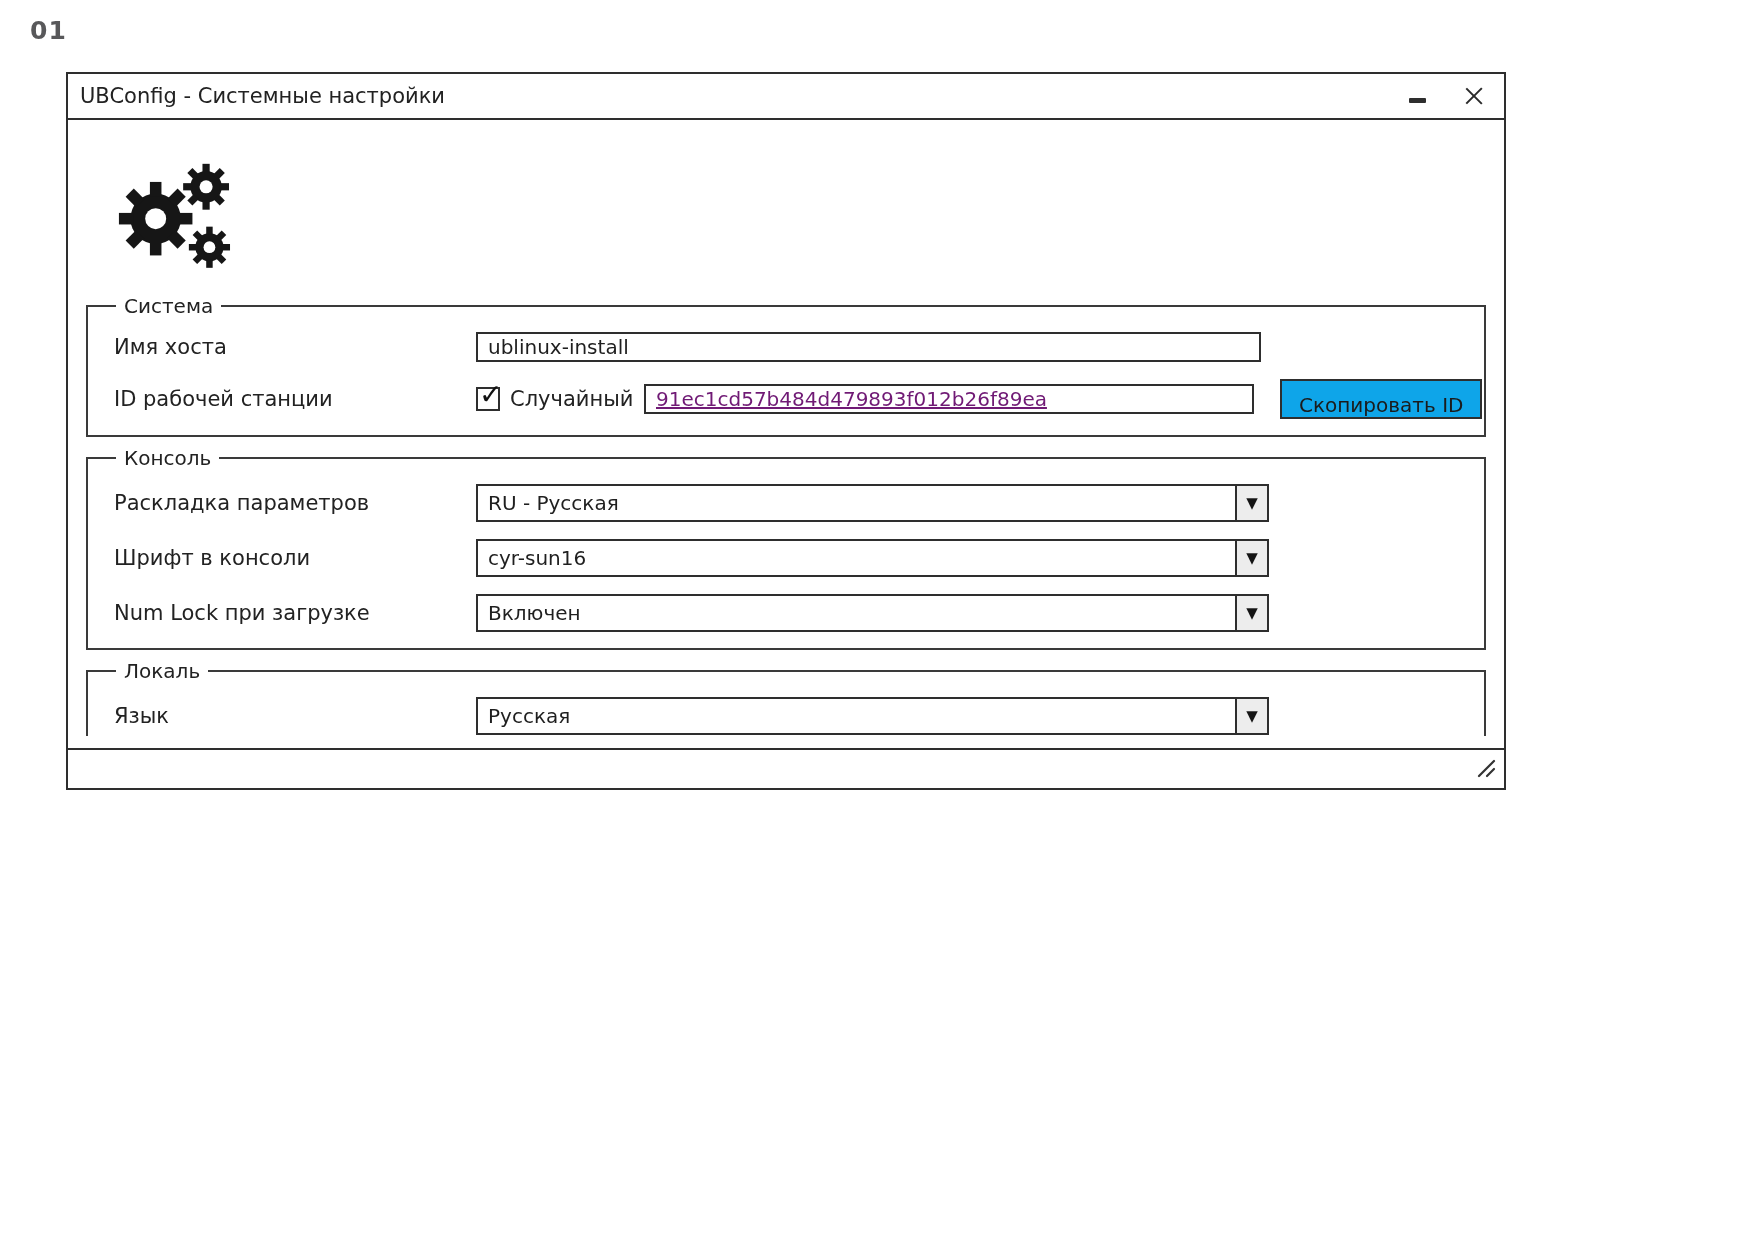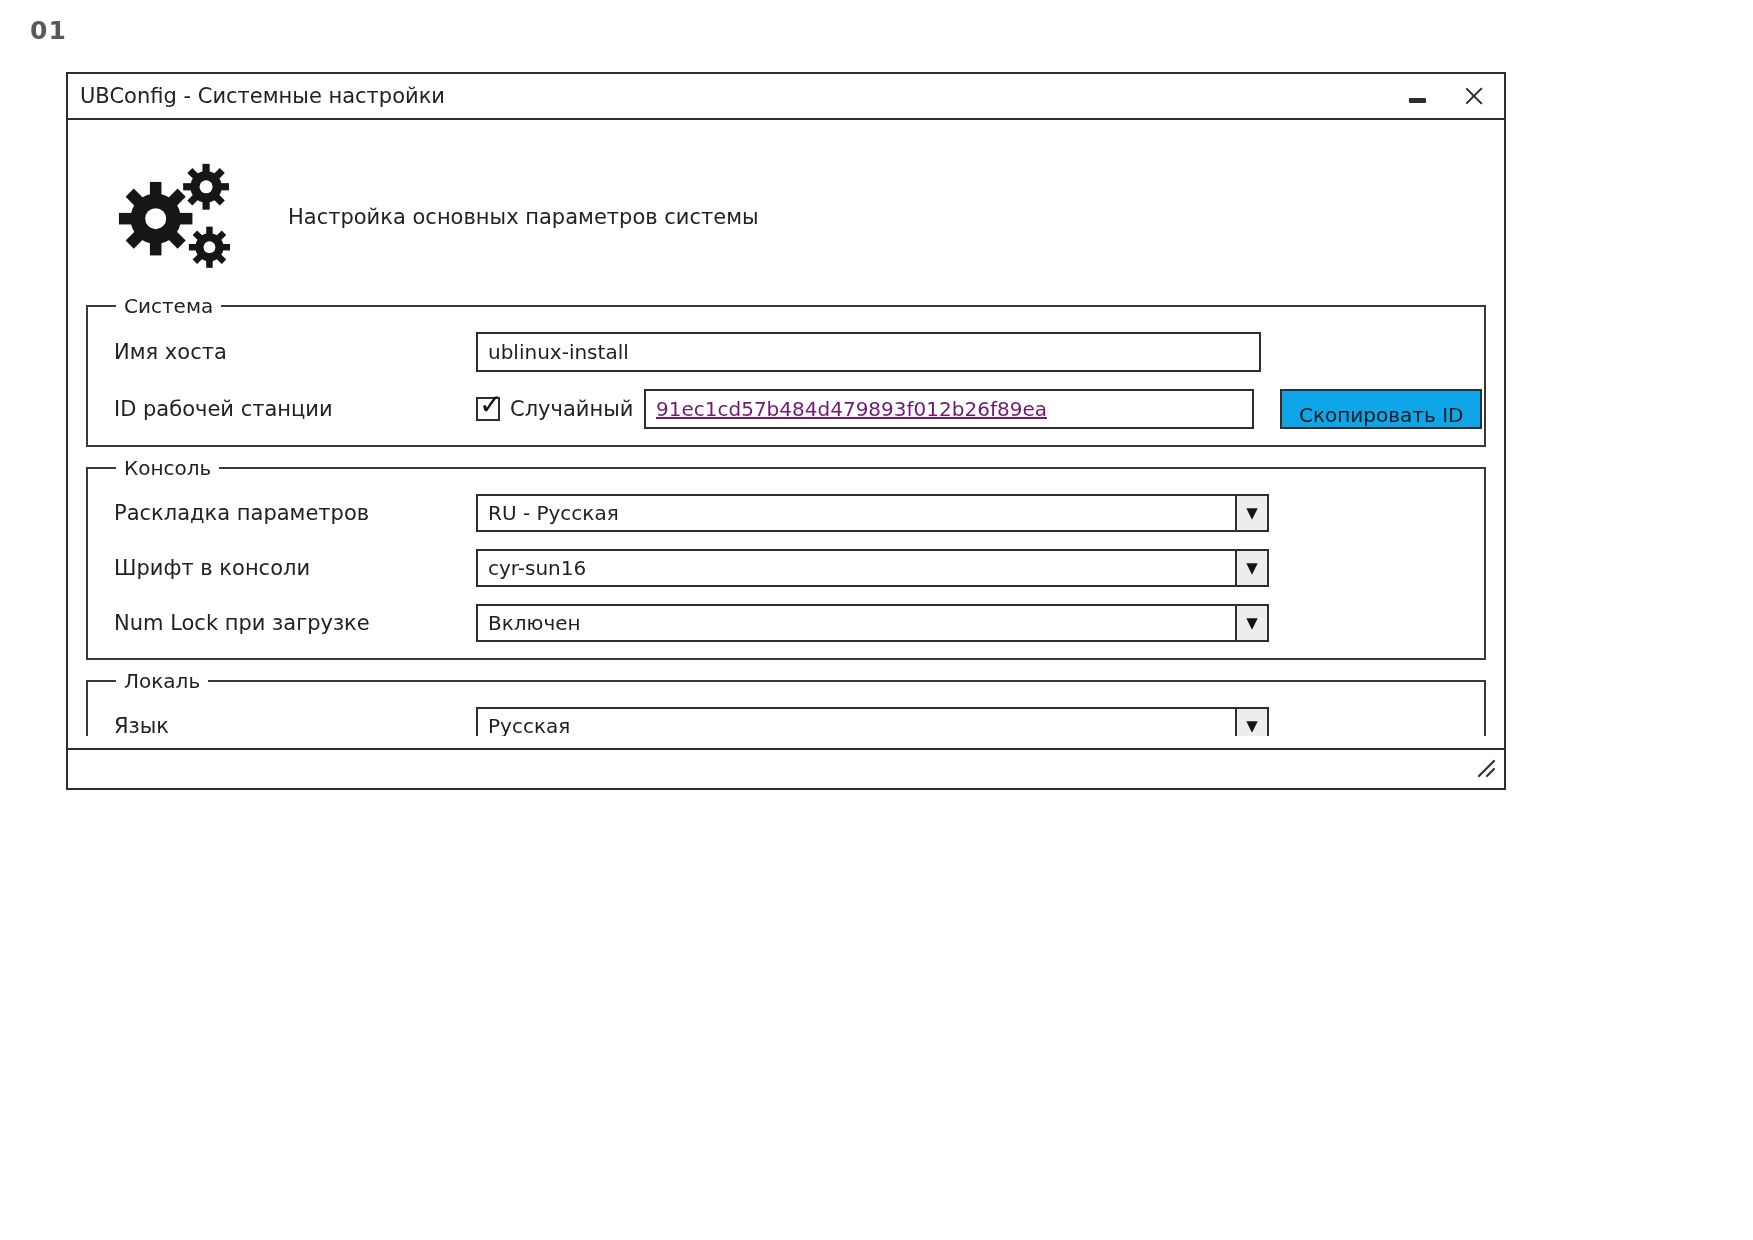--- a/index.html
+++ b/index.html
@@ -52,21 +52,21 @@
     border:2px solid #3a3a3a; margin-bottom:9px;
     padding:4px 12px 16px 26px; background:#fff;
   }
   legend { font-size:20px; color:#222; padding:0 8px; margin-left:2px; }
 
   .row { display:flex; align-items:center; margin-top:10px; }
   .row + .row { margin-top:17px; }
   .lbl { flex:0 0 362px; width:362px; font-size:21px; color:#222; }
 
   .txt {
-    height:40px; border:2px solid #2e2e2e; background:#fff;
+    height:30px; border:2px solid #2e2e2e; background:#fff;
     font-family:inherit; font-size:20px; padding:0 10px; color:#1f1f1f;
     flex:0 0 auto;
   }
   .txt.hostname { width:785px; }
   .txt.id-field { width:610px; color:#701a75;text-decoration:underline; }
 
   .chk-wrap { flex:0 0 168px; width:168px; display:flex; align-items:center; cursor:pointer; }
   .chk {
     flex:0 0 auto; width:24px; height:24px; border:2px solid #2e2e2e;
     position:relative; background:#fff;
@@ -138,21 +138,20 @@
                 <rect x="-5.5" y="-35" width="11" height="14" transform="rotate(315)"></rect>
               </g>
               <circle r="10" fill="#ffffff"></circle>
             </g>
           </defs>
           <use href="#gear" transform="translate(52,72) scale(1.25)"></use>
           <use href="#gear" transform="translate(112,34) scale(0.78)"></use>
           <use href="#gear" transform="translate(116,106) scale(0.70)"></use>
         </svg>
       </span>
-      <span class="desc">Настройка основных параметров системы</span>
     </div>
 
     <fieldset>
       <legend>Система</legend>
 
       <div class="row">
         <span class="lbl">Имя хоста</span>
         <input class="txt hostname" type="text" value="ublinux-install" style="">
       </div>
 

